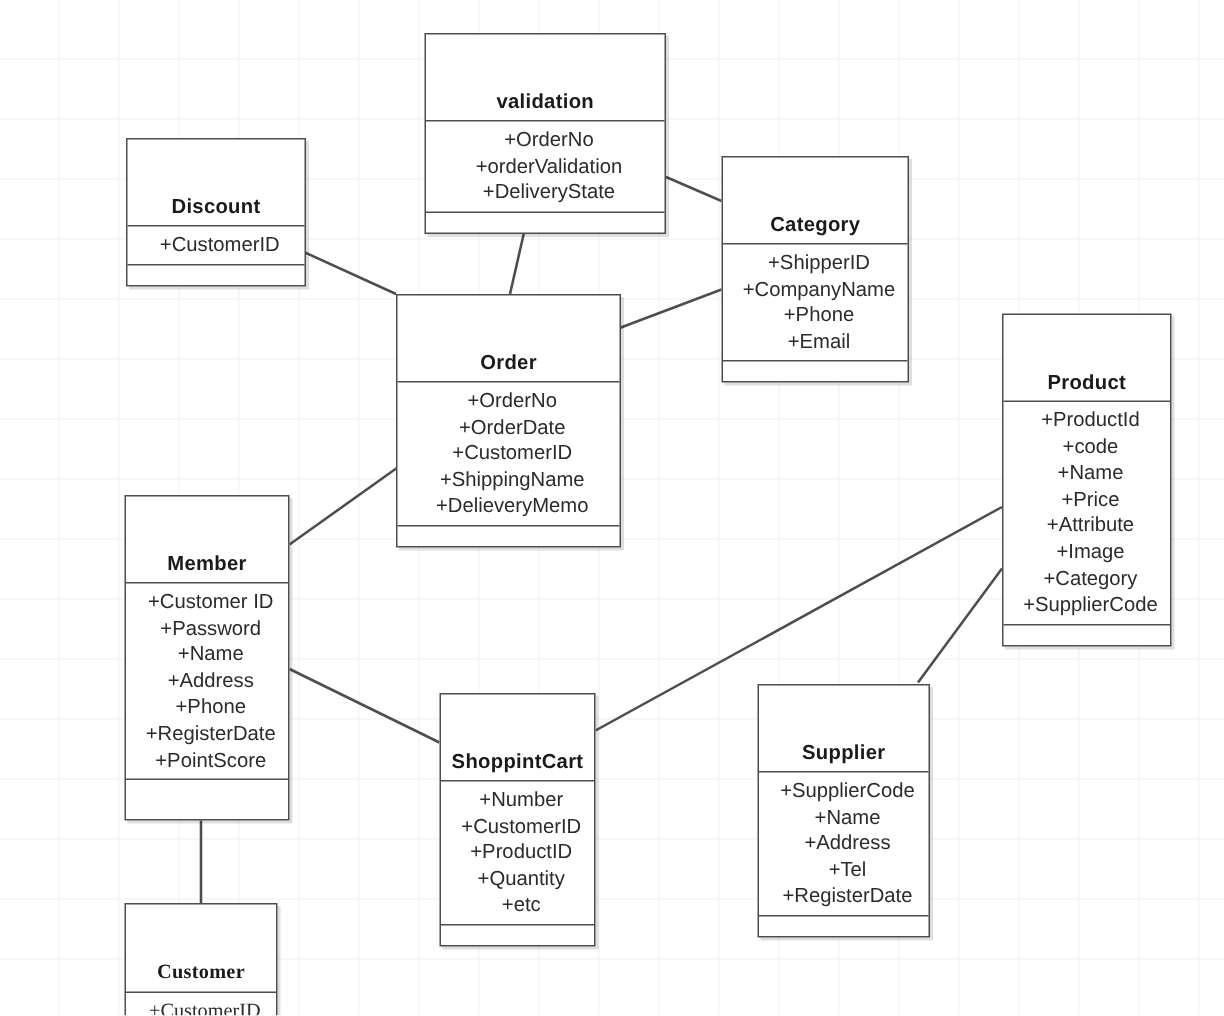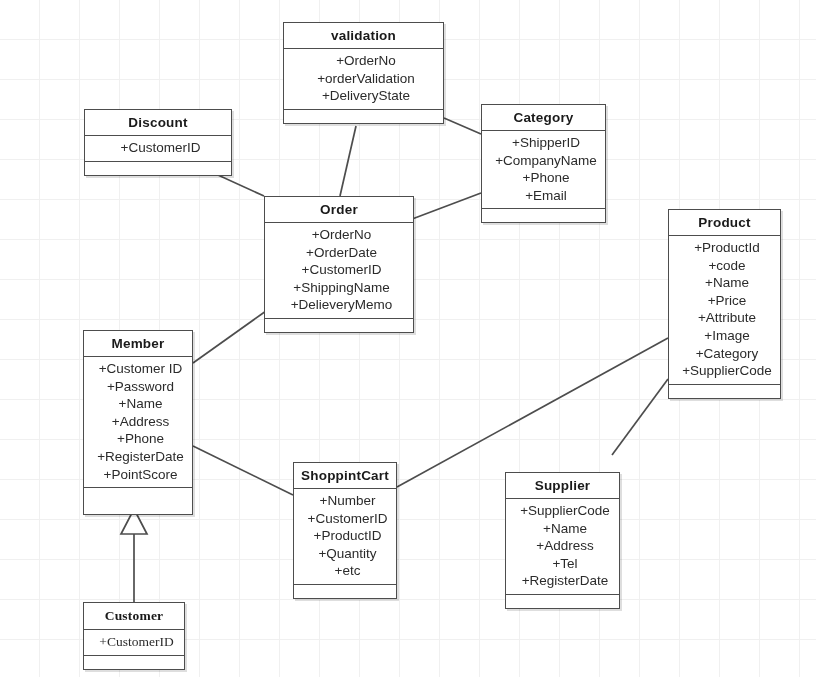--- a/index.html
+++ b/index.html
@@ -38,20 +38,21 @@
   }
   .uml-title {
     text-align: center;
     font-weight: bold;
     font-size: 13.5px;
     color: #1a1a1a;
     letter-spacing: 0.2px;
     padding: 5px 4px 5px 4px;
     border-bottom: 1.6px solid #4d4d4d;
     white-space: nowrap;
+    margin-top: 32px;
   }
   .uml-attrs {
     padding: 3px 2px 4px 7px;
     border-bottom: 1.6px solid #4d4d4d;
     text-align: center;
   }
   .uml-attr {
     font-size: 13.5px;
     color: #2b2b2b;
     line-height: 17.6px;
@@ -94,21 +95,21 @@
   <div class="uml-class" style="left:283px; top:22px; width:161px;">
     <div class="uml-title">validation</div>
     <div class="uml-attrs">
       <div class="uml-attr">+OrderNo</div>
       <div class="uml-attr">+orderValidation</div>
       <div class="uml-attr">+DeliveryState</div>
     </div>
     <div class="uml-methods"></div>
   </div>
 
-  <div class="uml-class" style="left:84px; top:109px; width:148px;">
+  <div class="uml-class" style="left:84px; top:92px; width:120px;">
     <div class="uml-title">Discount</div>
     <div class="uml-attrs">
       <div class="uml-attr">+CustomerID</div>
     </div>
     <div class="uml-methods"></div>
   </div>
 
   <div class="uml-class" style="left:481px; top:104px; width:125px;">
     <div class="uml-title">Category</div>
     <div class="uml-attrs">
@@ -166,21 +167,21 @@
     <div class="uml-attrs">
       <div class="uml-attr">+Number</div>
       <div class="uml-attr">+CustomerID</div>
       <div class="uml-attr">+ProductID</div>
       <div class="uml-attr">+Quantity</div>
       <div class="uml-attr">+etc</div>
     </div>
     <div class="uml-methods"></div>
   </div>
 
-  <div class="uml-class" style="left:505px; top:472px; width:115px;">
+  <div class="uml-class" style="left:505px; top:456px; width:115px;">
     <div class="uml-title">Supplier</div>
     <div class="uml-attrs">
       <div class="uml-attr">+SupplierCode</div>
       <div class="uml-attr">+Name</div>
       <div class="uml-attr">+Address</div>
       <div class="uml-attr">+Tel</div>
       <div class="uml-attr">+RegisterDate</div>
     </div>
     <div class="uml-methods"></div>
   </div>

